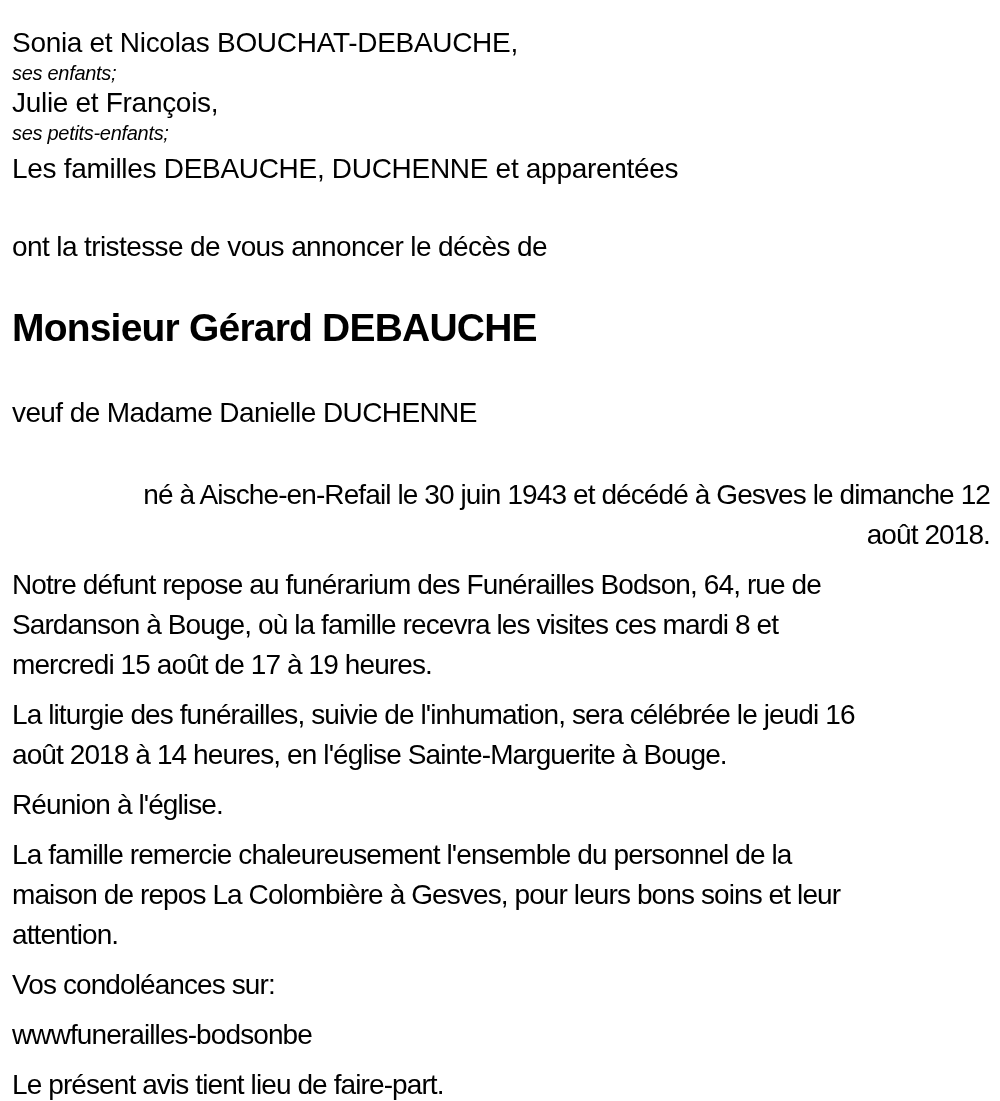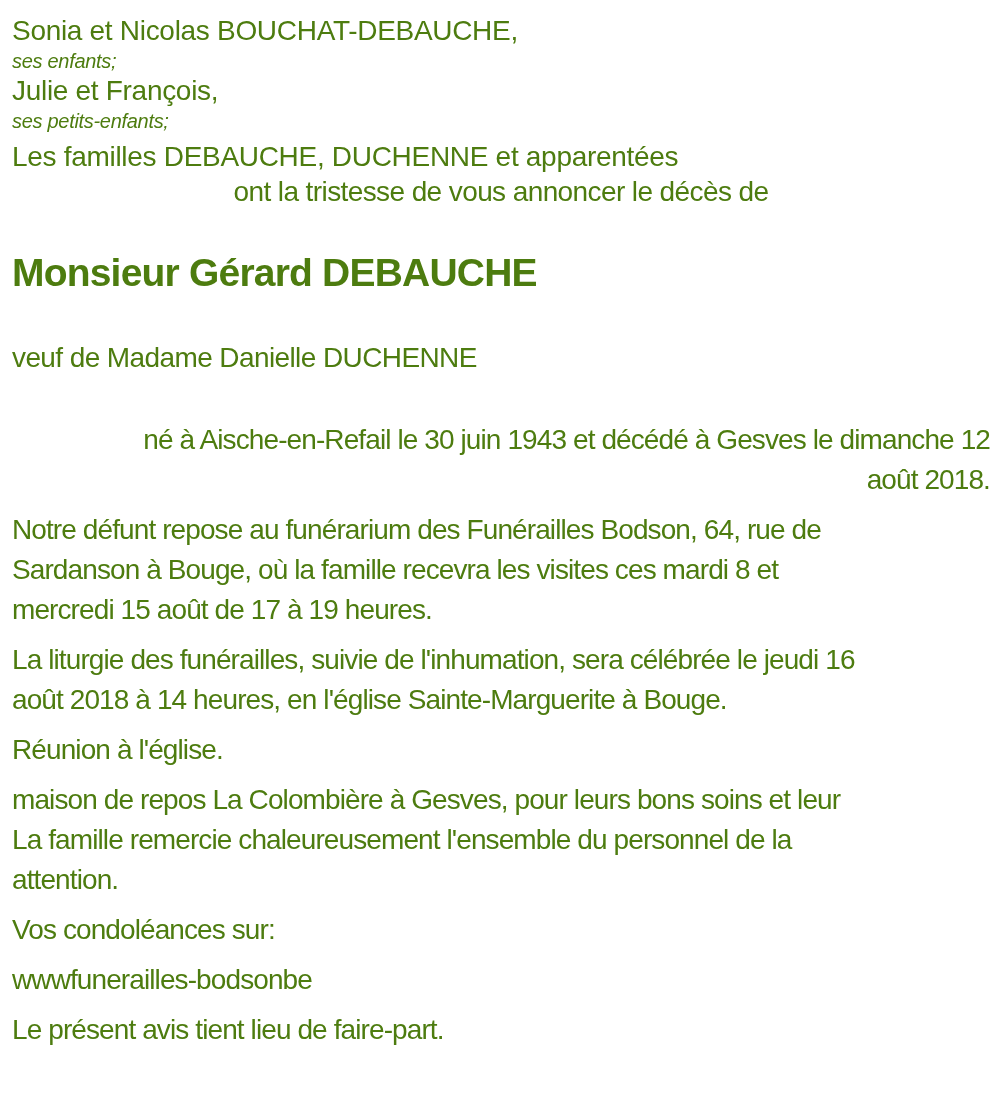--- a/index.html
+++ b/index.html
@@ -5,24 +5,24 @@
   html, body {
     margin: 0;
     padding: 0;
     background: #ffffff;
   }
   .page {
     position: relative;
     width: 1000px;
     height: 1101px;
     background: #ffffff;
-    color: #4d7c0f;
+    color: #000000;
     font-family: "Liberation Sans", sans-serif;
     box-sizing: border-box;
-    padding: 16px 10px 0 12px;
+    padding: 28px 10px 0 12px;
     overflow: hidden;
   }
   .line { white-space: nowrap; }
 
   
   .names-line {
     font-size: 28px;
     line-height: 30px;
     letter-spacing: -0.3px;
   }
@@ -38,21 +38,21 @@
     line-height: 30px;
     letter-spacing: -0.3px;
     margin-top: 6px;
   }
 
   
   .announcement {
     font-size: 28px;
     line-height: 40px;
     letter-spacing: -0.6px;
-    text-align: center;
+    margin-top: 43px;
   }
 
   
   .deceased-title {
     font-size: 39px;
     line-height: 46px;
     font-weight: bold;
     letter-spacing: -0.8px;
     margin: 38px 0 8px 0;
   }
@@ -110,22 +110,22 @@
   <div class="para">
     <div class="line">La liturgie des funérailles, suivie de l'inhumation, sera célébrée le jeudi 16</div>
     <div class="line">août 2018 à 14 heures, en l'église Sainte-Marguerite à Bouge.</div>
   </div>
 
   <div class="para">
     <div class="line">Réunion à l'église.</div>
   </div>
 
   <div class="para">
+    <div class="line">La famille remercie chaleureusement l'ensemble du personnel de la</div>
     <div class="line">maison de repos La Colombière à Gesves, pour leurs bons soins et leur</div>
-    <div class="line">La famille remercie chaleureusement l'ensemble du personnel de la</div>
     <div class="line">attention.</div>
   </div>
 
   <div class="para">
     <div class="line">Vos condoléances sur:</div>
   </div>
 
   <div class="para">
     <div class="line">wwwfunerailles-bodsonbe</div>
   </div>

